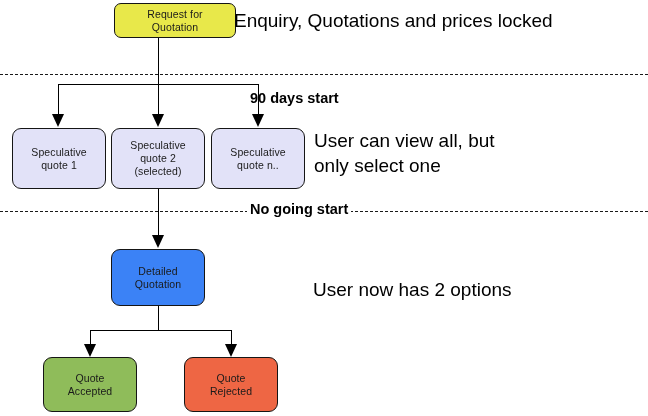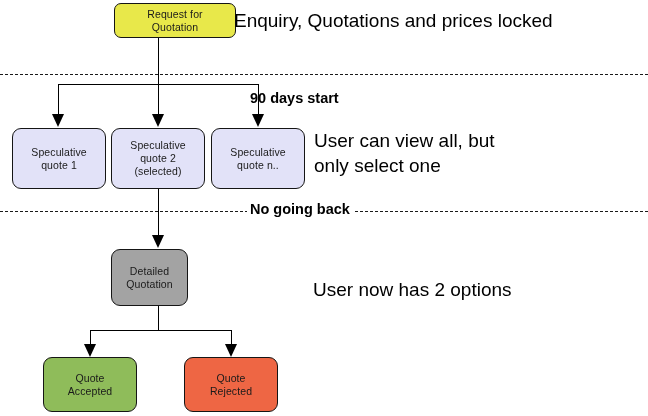--- a/index.html
+++ b/index.html
@@ -48,23 +48,23 @@
     width: 94px;
     height: 61px;
     background: #e2e2f8;
   }
   .node-spec-1 { left: 12px; }
   .node-spec-2 { left: 111px; }
   .node-spec-3 { left: 211px; }
   .node-detailed {
     left: 111px;
     top: 249px;
-    width: 77px;
+    width: 94px;
     height: 57px;
-    background: #a3a3a3;
+    background: #3b82f6;
   }
   .node-accepted {
     left: 43px;
     top: 357px;
     width: 94px;
     height: 55px;
     background: #8fbc5a;
   }
   .node-rejected {
     left: 184px;
@@ -152,21 +152,21 @@
 quote 1</div>
   <div class="node node-spec node-spec-2">Speculative
 quote 2
 (selected)</div>
   <div class="node node-spec node-spec-3">Speculative
 quote n..</div>
 
   <div class="vline" style="left:158px; top:189px; height:46px;"></div>
 
   <div class="sep" style="top:211px;"></div>
-  <div class="sep-label" style="left:247px; top:202px;">No going back</div>
+  <div class="sep-label" style="left:247px; top:202px;">No going start</div>
 
   <div class="arrowhead" style="left:152px; top:235px;"></div>
 
   <div class="node node-detailed">Detailed
 Quotation</div>
 
   <div class="vline" style="left:158px; top:306px; height:24px;"></div>
   <div class="hline" style="left:90px; top:330px; width:141px;"></div>
   <div class="vline" style="left:90px; top:330px; height:14px;"></div>
   <div class="arrowhead" style="left:84px; top:344px;"></div>

